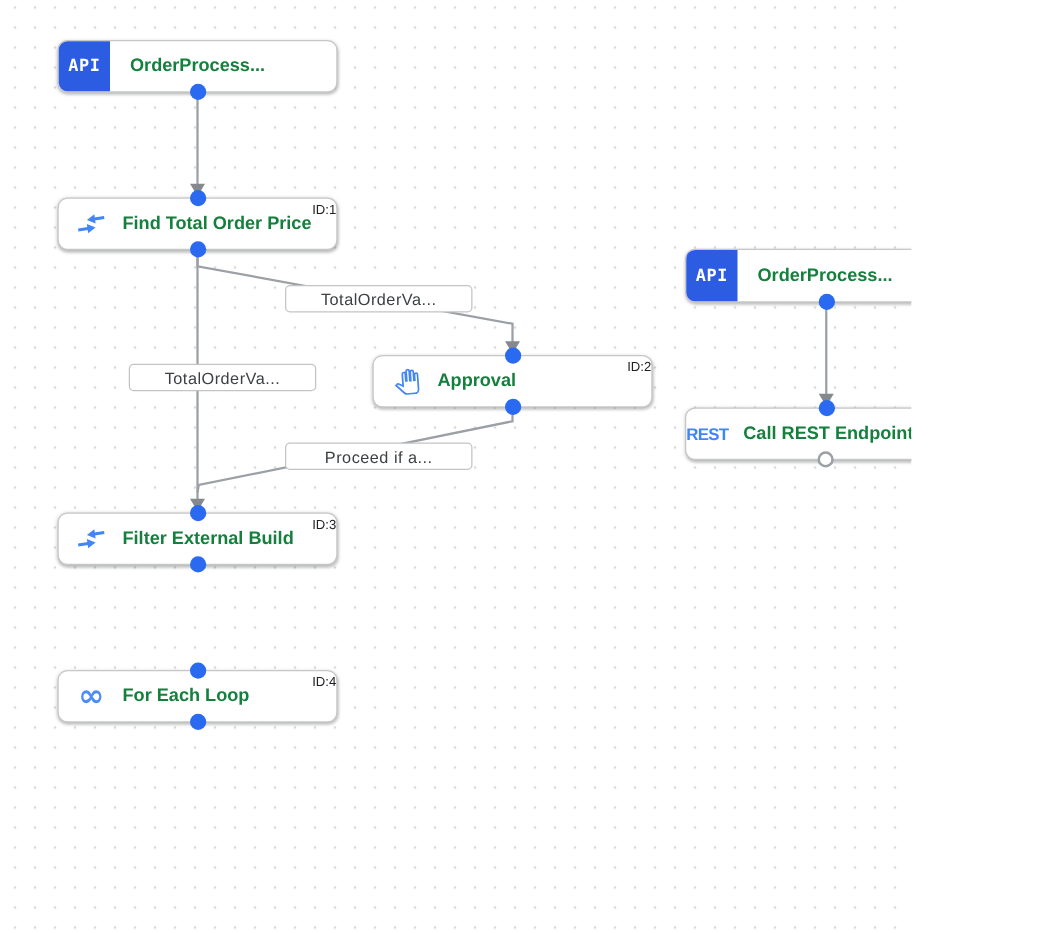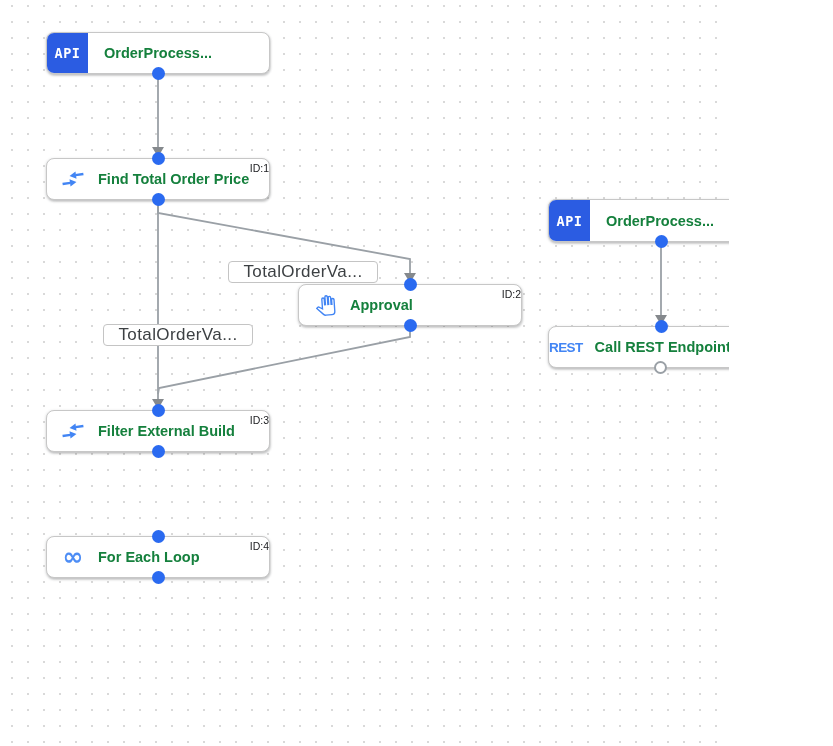--- a/index.html
+++ b/index.html
@@ -65,23 +65,22 @@
   .dot.in{top:-7px}
   .dot.out{bottom:-7px}
   .dot.hollow{
     background:#fff;border:2.5px solid #9aa0a6;
     width:9px;height:9px;margin-left:-7px;
   }
   .edge-label{
     position:absolute;width:150px;height:22px;box-sizing:border-box;
     background:#fff;border:1px solid #c4c4c4;border-radius:4px;
     display:flex;align-items:center;justify-content:center;
-    font-size:17px;color:#3c4043;letter-spacing:.4px;z-index:2;
+    font-size:13px;color:#3c4043;letter-spacing:.4px;z-index:2;
     white-space:nowrap;
-    margin-top:33px;
   }
   .l1{left:228px;top:228px}
   .l2{left:103px;top:291px}
   .l3{left:228px;top:354px}
 </style>
 </head>
 <body>
 
 <div id="canvas">
 
@@ -169,14 +168,15 @@
     </span>
     <span class="title">For Each Loop</span>
     <span class="id-badge">ID:4</span>
     <span class="dot in"></span>
     <span class="dot out"></span>
   </div>
 
 
   <div class="edge-label l1">TotalOrderVa...</div>
   <div class="edge-label l2">TotalOrderVa...</div>
+  <div class="edge-label l3">Proceed if a...</div>
 
 </div>
 
 </body></html>

